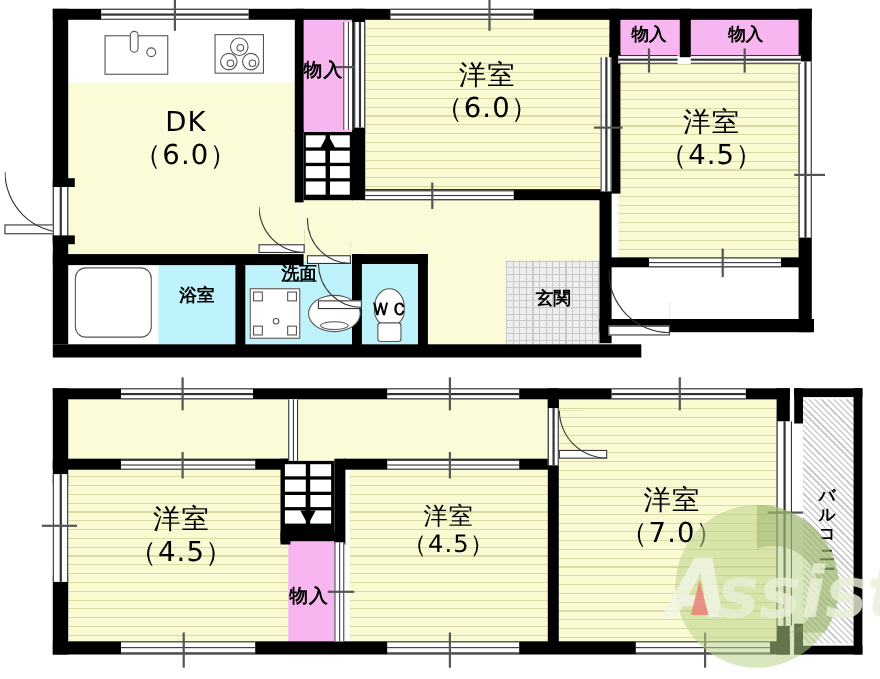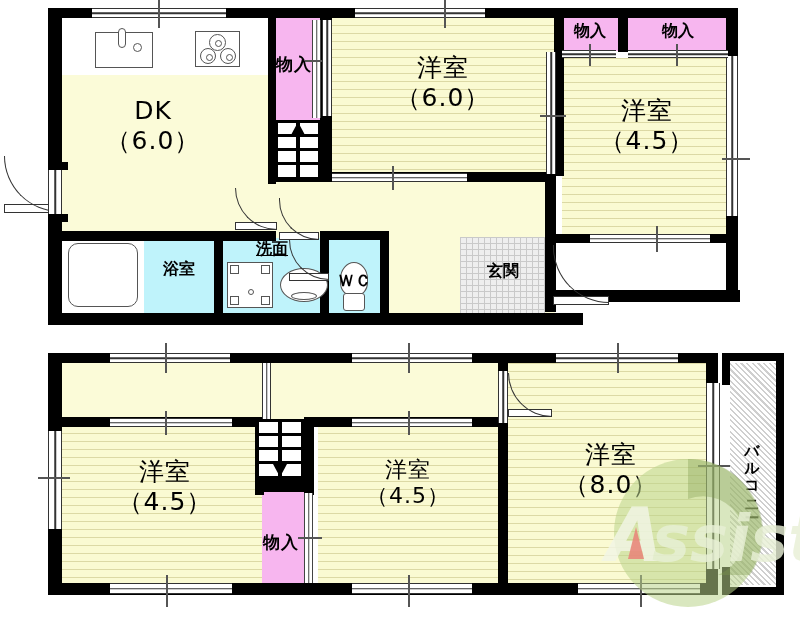--- a/index.html
+++ b/index.html
@@ -212,21 +212,21 @@
       <div class="tread" style="left:2px;top:17px;width:18px;height:11px;"></div>
       <div class="tread" style="left:24px;top:17px;width:18px;height:11px;"></div>
       <div class="tread" style="left:2px;top:31px;width:18px;height:11px;"></div>
       <div class="tread" style="left:24px;top:31px;width:18px;height:11px;"></div>
       <div class="tread" style="left:2px;top:45px;width:18px;height:12px;"></div>
       <div class="tread" style="left:24px;top:45px;width:18px;height:12px;"></div>
       <div class="arrow-up" style="left:15px;top:2px;"></div>
       <div class="arrow-stem" style="left:20px;top:13px;height:16px;"></div>
     </div>
 
-    <div class="label lbl-big" style="left:88px;top:96px;width:130px;">
+    <div class="label lbl-big" style="left:104px;top:96px;width:130px;">
       <div>DK</div>
       <div>（6.0）</div>
     </div>
 
     <div class="label lbl-big" style="left:373px;top:53px;width:140px;">
       <div>洋室</div>
       <div>（6.0）</div>
     </div>
 
     <div class="label lbl-big" style="left:577px;top:96px;width:140px;">
@@ -327,21 +327,21 @@
     <div class="label lbl-big" style="left:95px;top:122px;width:140px;">
       <div>洋室</div>
       <div>（4.5）</div>
     </div>
     <div class="label lbl-mid" style="left:340px;top:122px;width:136px;">
       <div>洋室</div>
       <div>（4.5）</div>
     </div>
     <div class="label lbl-big" style="left:541px;top:105px;width:140px;">
       <div>洋室</div>
-      <div>（8.0）</div>
+      <div>（7.0）</div>
     </div>
     <div class="label lbl-sm" style="left:258px;top:197px;width:46px;">物入</div>
     <div class="label vert" style="left:744px;top:62px;height:150px;">バルコニー</div>
   </div>
 
   <svg id="wm" viewBox="0 0 200 162" xmlns="http://www.w3.org/2000/svg">
     <circle cx="88" cy="78" r="74" fill="#b9d48a" opacity="0.55"></circle>
     <path d="M88 4 A74 74 0 0 1 150 120 L118 120 A40 40 0 0 0 88 44 Z" fill="#7d9b4e" opacity="0.35"></path>
     <g opacity="0.82">
       <text x="6" y="106" font-family="DejaVu Sans, sans-serif" font-size="74" font-weight="bold" font-style="italic" fill="#f2f6e6">A</text>

